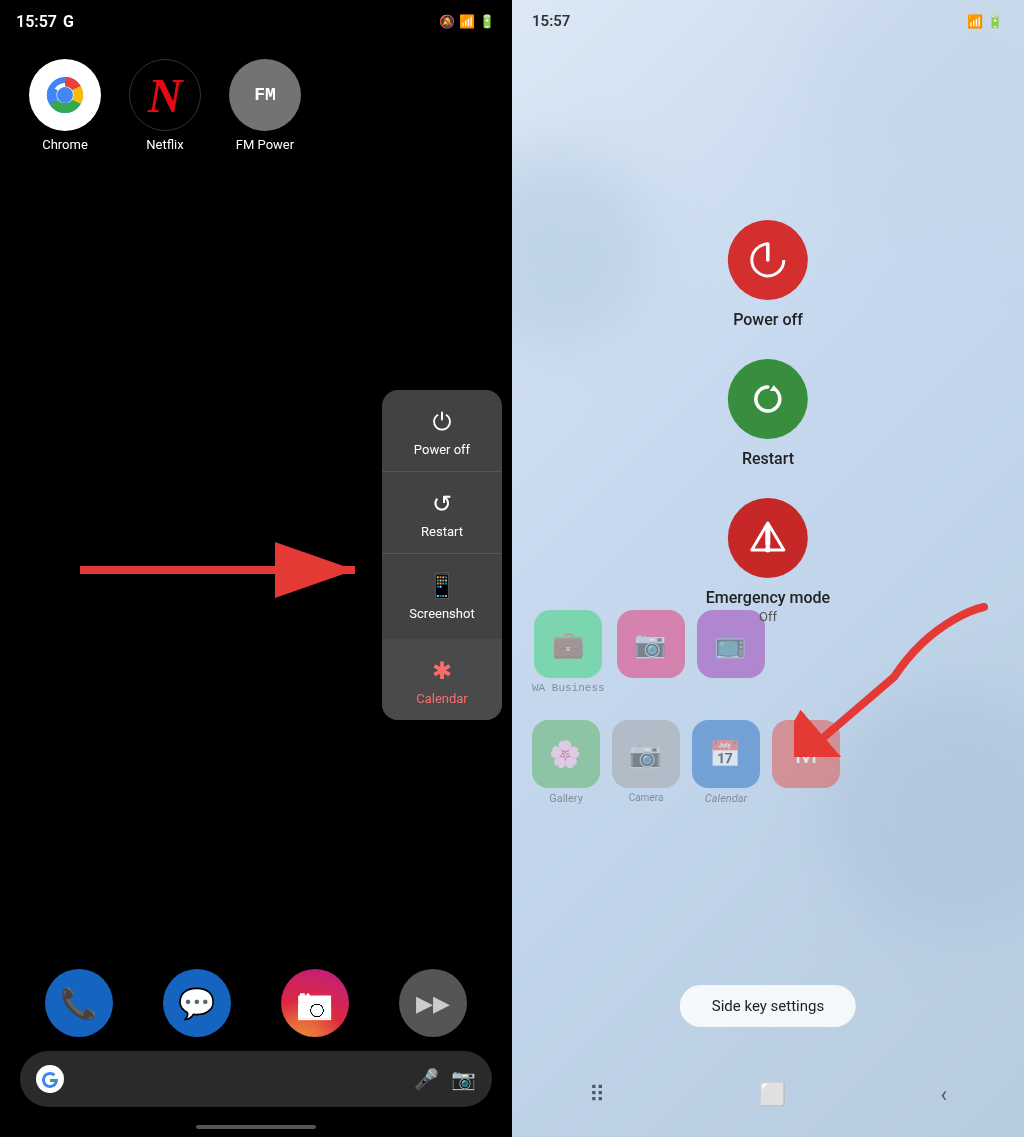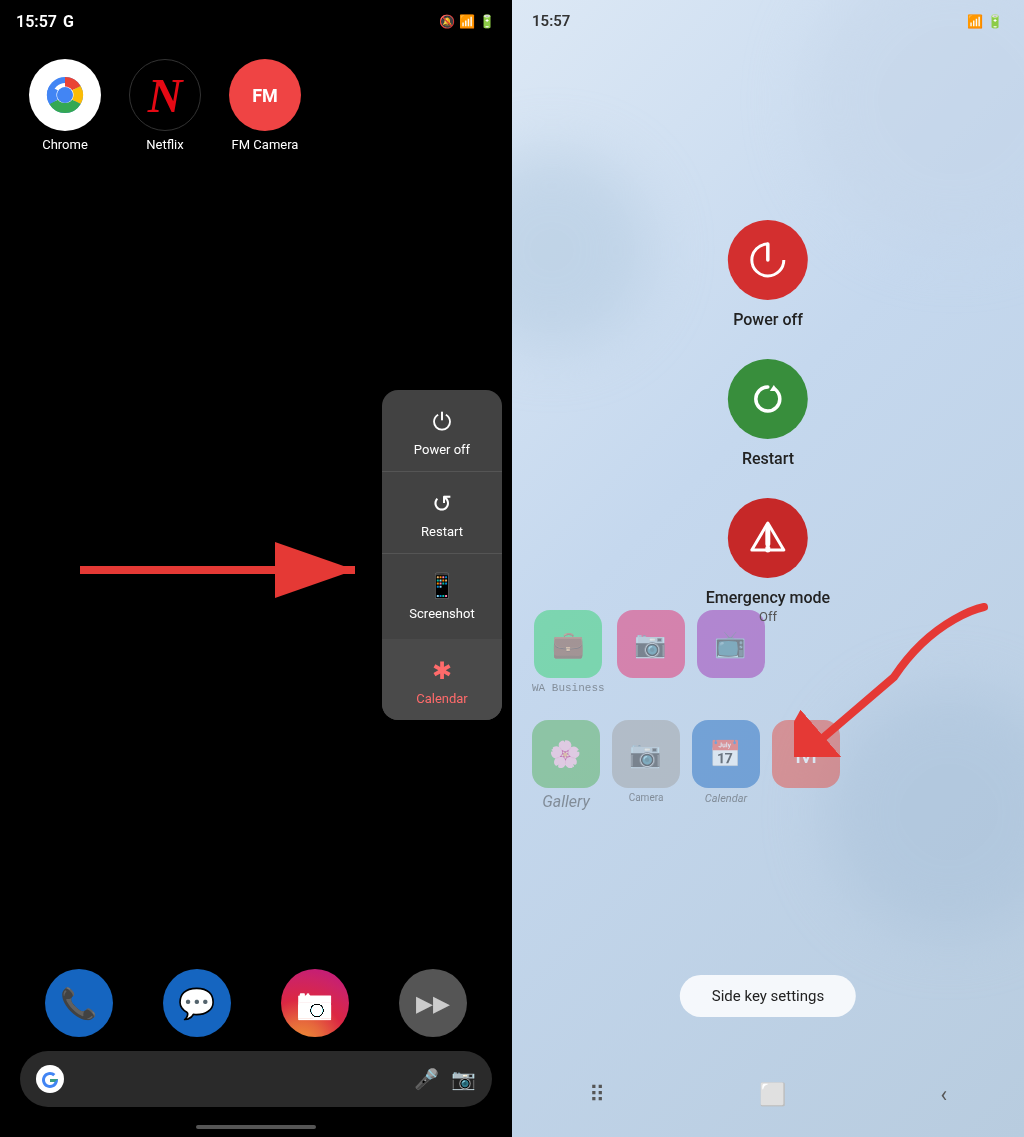--- a/index.html
+++ b/index.html
@@ -77,21 +77,21 @@
     }
     .netflix-n {
       color: #e50914;
       font-size: 48px;
       font-weight: 900;
       font-style: italic;
       font-family: Georgia, serif;
     }
 
     
-    .fm-bg { background: #ef4444; }
+    .fm-bg { background: #737373; font-family: Liberation Mono, monospace; }
     .fm-text { color: #fff; font-size: 18px; font-weight: bold; }
 
     
     .gmail-bg { background: #fff; }
 
     
     .power-menu {
       position: absolute;
       right: 10px;
       top: 390px;
@@ -280,21 +280,21 @@
       right: 30px;
       width: 200px;
       height: 160px;
       z-index: 20;
       pointer-events: none;
     }
 
     
     .side-key-btn {
       position: absolute;
-      bottom: 120px;
+      bottom: 110px;
       left: 50%;
       transform: translateX(-50%);
       background: rgba(255,255,255,0.85);
       border-radius: 30px;
       padding: 12px 32px;
       font-size: 15px;
       color: #222;
       white-space: nowrap;
       z-index: 10;
     }
@@ -378,21 +378,21 @@
       <div class="app-icon-img netflix-bg">
         <span class="netflix-n">N</span>
       </div>
       <span class="app-icon-label">Netflix</span>
     </div>
 
     <div class="app-icon">
       <div class="app-icon-img fm-bg">
         <span class="fm-text">FM</span>
       </div>
-      <span class="app-icon-label">FM Camera</span>
+      <span class="app-icon-label">FM Power</span>
     </div>
 
   </div>
 
   <div class="power-menu">
     <div class="power-menu-top">
       <div class="power-menu-item">
         <span class="power-menu-icon">⏻</span>
         <span class="power-menu-label">Power off</span>
       </div>
@@ -478,21 +478,21 @@
     </div>
     <div style="display:flex;flex-direction:column;align-items:center;gap:4px;">
       <div class="bg-app-circle" style="background:#9c27b0;">📺</div>
       <span style="font-size:11px;color:#333;"></span>
     </div>
   </div>
 
   <div class="bg-apps-row" style="top:720px;left:20px;">
     <div style="display:flex;flex-direction:column;align-items:center;gap:4px;">
       <div class="bg-app-circle" style="background:#4caf50;">🌸</div>
-      <span style="font-size:16px;color:#333;font-style:italic;">Gallery</span>
+      <span style="font-size:11px;color:#333;">Gallery</span>
     </div>
     <div style="display:flex;flex-direction:column;align-items:center;gap:4px;">
       <div class="bg-app-circle" style="background:#9e9e9e;">📷</div>
       <span style="font-size:10px;color:#333;">Camera</span>
     </div>
     <div style="display:flex;flex-direction:column;align-items:center;gap:4px;">
       <div class="bg-app-circle" style="background:#1565c0;">📅</div>
       <span style="font-size:11px;color:#333;font-style:italic;">Calendar</span>
     </div>
     <div style="display:flex;flex-direction:column;align-items:center;gap:4px;">

